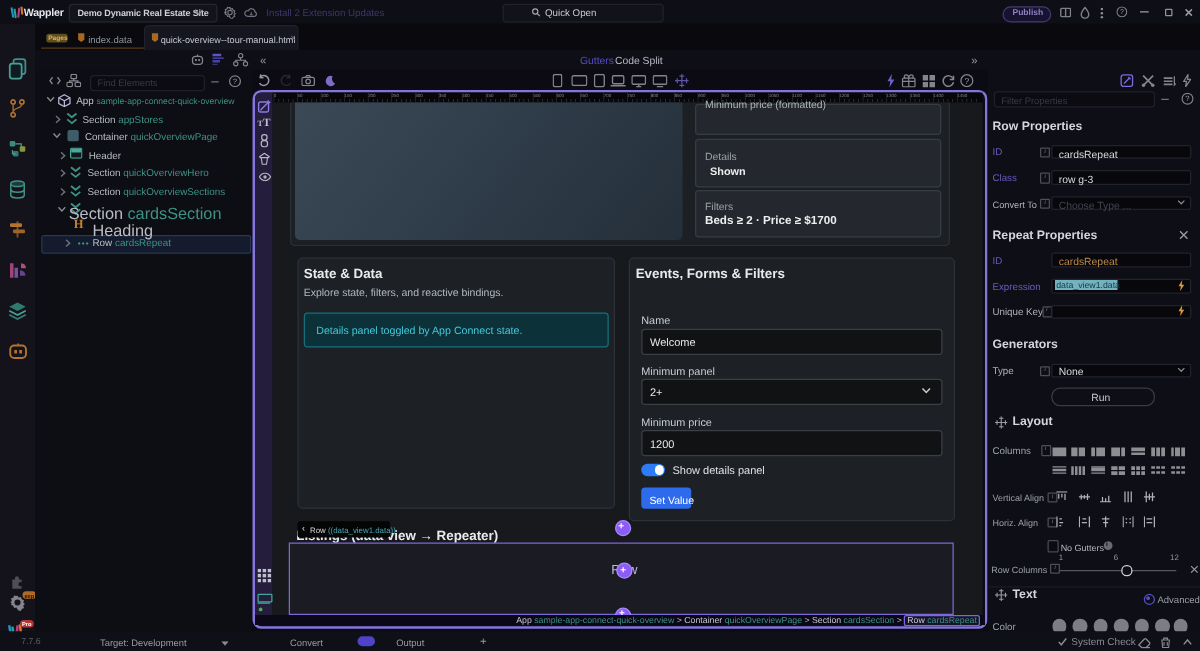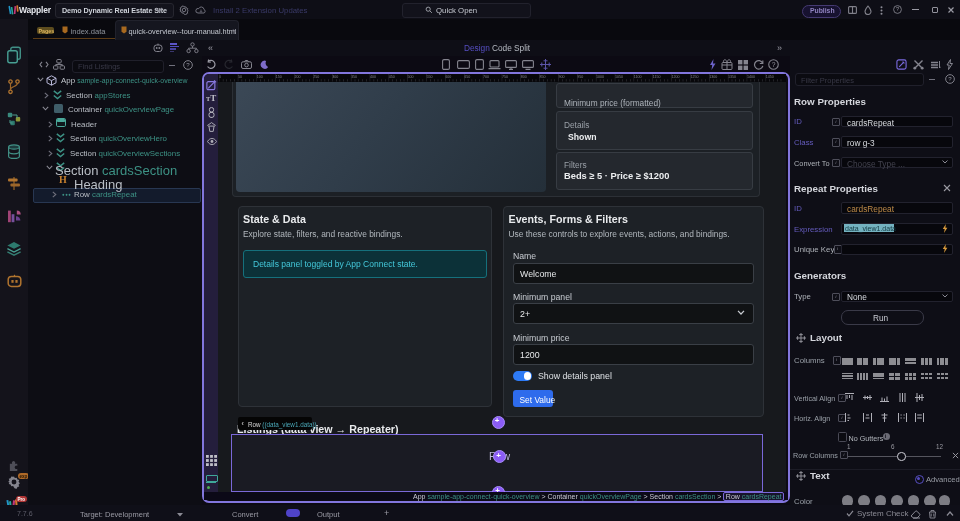--- a/index.html
+++ b/index.html
@@ -96,21 +96,21 @@
   <div class="a" style="left:142px;top:5.6px;width:9px;height:1.6px;background:#514cc0"></div>
   <div class="a" style="left:142px;top:8.2px;width:6px;height:1.6px;background:#47429f"></div>
   <div class="a" style="left:142px;top:10.8px;width:4px;height:1.6px;background:#3a366f"></div>
   <svg class="a" style="left:158px;top:2px" width="13" height="12" viewBox="0 0 13 12">
       <circle cx="6.5" cy="2.5" r="1.7" fill="none" stroke="#84848e" stroke-width=".9"></circle>
       <circle cx="2.6" cy="9" r="1.7" fill="none" stroke="#84848e" stroke-width=".9"></circle>
       <circle cx="10.4" cy="9" r="1.7" fill="none" stroke="#84848e" stroke-width=".9"></circle>
       <path d="M6.5 4.2v2M6.5 6.2H2.6v1M6.5 6.2h3.9v1" fill="none" stroke="#84848e" stroke-width=".9"></path>
     </svg>
   <div class="a tx" style="left:180px;top:2.5px;font-size:9px;color:#9a9aa4">«</div>
-  <div class="a tx" style="left:436px;top:3px;font-size:8.3px;color:#564ec1">Design</div>
+  <div class="a tx" style="left:436px;top:3px;font-size:8.3px;color:#564ec1">Gutters</div>
   <div class="a tx" style="left:464px;top:3px;font-size:8.3px;color:#b6bac2">Code</div>
   <div class="a tx" style="left:486px;top:3px;font-size:8.3px;color:#b6bac2">Split</div>
   <div class="a tx" style="left:749px;top:2.5px;font-size:9px;color:#9a9aa4">»</div>
 </div>
 
 <div class="a" id="sidebar">
   <svg class="a" style="left:6px;top:27px" width="16" height="18" viewBox="0 0 16 18">
     <rect x="4.8" y="1.2" width="9.5" height="12" rx="2" fill="#13202a" stroke="#418f85" stroke-width="1.4"></rect>
     <rect x="1.8" y="4.8" width="9.5" height="12" rx="2" fill="#0f1a22" stroke="#48a093" stroke-width="1.4"></rect>
   </svg>
@@ -175,21 +175,21 @@
   <svg class="a" style="left:11px;top:5px" width="10" height="7" viewBox="0 0 10 7">
       <path d="M3 .8 L1 3.5 3 6.2 M7 .8 L9 3.5 7 6.2" fill="none" stroke="#84848e" stroke-width="1.1"></path>
     </svg>
   <svg class="a" style="left:25px;top:3px" width="12" height="11" viewBox="0 0 12 11">
       <rect x="3.8" y="0.5" width="4.4" height="3.4" rx=".8" fill="none" stroke="#84848e" stroke-width="1"></rect>
       <rect x="0.5" y="6.8" width="4.4" height="3.4" rx=".8" fill="none" stroke="#84848e" stroke-width="1"></rect>
       <rect x="7.1" y="6.8" width="4.4" height="3.4" rx=".8" fill="none" stroke="#84848e" stroke-width="1"></rect>
       <path d="M6 3.9v1.7M2.7 6.8V5.6h6.6v1.2" fill="none" stroke="#84848e" stroke-width="1"></path>
     </svg>
   <div class="a" style="left:44px;top:3.5px;width:90px;height:11px;background:#0b0b11;border:1px solid #20202b;border-radius:3px"></div>
-  <div class="a tx" style="left:50px;top:6px;font-size:7.5px;color:#393947">Find Listings</div>
+  <div class="a tx" style="left:50px;top:6px;font-size:7.5px;color:#393947">Find Elements</div>
   <div class="a" style="left:141px;top:9px;width:6px;height:1px;background:#70707c"></div>
   <svg class="a" style="left:155px;top:4px" width="10" height="10" viewBox="0 0 9 9">
       <circle cx="4.5" cy="4.5" r="3.9" fill="none" stroke="#80808a" stroke-width=".9"></circle>
       <text x="4.5" y="6.4" font-size="5.5" fill="#9a9aa4" text-anchor="middle" font-family="Liberation Sans">?</text>
     </svg>
 
   <div class="a" style="left:5px;top:131.5px;width:166px;height:13.5px;background:#131b2c;border:1px solid #283752;border-radius:2px"></div>
 
   <svg class="a" style="left:9px;top:21px" width="7" height="5" viewBox="0 0 7 5">
       <path d="M.8 .8 L3.5 3.8 L6.2 .8" fill="none" stroke="#8a8a94" stroke-width="1.1"></path>
@@ -540,37 +540,36 @@
         <rect x="8.2" y="8.2" width="2.8" height="2.8"></rect>
       </g>
     </svg>
   <div class="a" style="left:4px;top:419px;width:10px;height:4.5px;border:1px solid #3fa89a;border-radius:1px"></div>
   <div class="a" style="left:4px;top:425.5px;width:10px;height:1.5px;background:#3fa89a"></div>
   <div class="a" style="left:4.5px;top:429.5px;width:3px;height:3px;background:#4caf50;border-radius:50%"></div>
 
   <div class="a" style="left:30px;top:25.5px;width:526px;height:114.5px;background:#1c2025;border:1px solid #2c3036;border-top:none;border-radius:0 0 4px 4px"></div>
   <div class="a" style="left:34px;top:25.5px;width:310px;height:110.5px;background:linear-gradient(128deg,#3b4856 0%,#303d4a 45%,#242f39 100%);border-radius:0 0 4px 4px"></div>
   <div class="a" style="left:353.5px;top:27.3px;width:195.5px;height:23px;background:#24282e;border:1px solid #373c43;border-radius:3px"></div>
-  <div class="a tx" style="left:362px;top:42px;font-size:8.3px;color:#aeb4bb">Minimum price (formatted)</div>
+  <div class="a tx" style="left:362px;top:22px;font-size:8.3px;color:#aeb4bb">Minimum price (formatted)</div>
   <div class="a" style="left:353.5px;top:55px;width:195.5px;height:36.5px;background:#24282e;border:1px solid #373c43;border-radius:3px"></div>
   <div class="a tx" style="left:362px;top:64px;font-size:8.3px;color:#9aa0a8">Details</div>
   <div class="a tx" style="left:366px;top:75.5px;font-size:8.7px;font-weight:bold;color:#eceef0">Shown</div>
   <div class="a" style="left:353.5px;top:96.3px;width:195.5px;height:35.4px;background:#24282e;border:1px solid #373c43;border-radius:3px"></div>
   <div class="a tx" style="left:362px;top:103.5px;font-size:8.3px;color:#9aa0a8">Filters</div>
-  <div class="a tx" style="left:362px;top:115px;font-size:9.3px;font-weight:bold;color:#eceef0">Beds ≥ 5 · Price ≥ $1200</div>
+  <div class="a tx" style="left:362px;top:115px;font-size:9.3px;font-weight:bold;color:#eceef0">Beds ≥ 2 · Price ≥ $1700</div>
 
   <div class="a" style="left:35.5px;top:150px;width:252.5px;height:199px;background:#1d2126;border:1px solid #2e3238;border-radius:4px"></div>
   <div class="a tx" style="left:41px;top:157px;font-size:10.7px;font-weight:bold;color:#e8eaec">State &amp; Data</div>
   <div class="a tx" style="left:41px;top:172.5px;font-size:8.4px;color:#b2b8be">Explore state, filters, and reactive bindings.</div>
   <div class="a" style="left:41px;top:193.5px;width:242px;height:26.5px;background:#0c3138;border:1px solid #15707c;border-radius:3px"></div>
   <div class="a tx" style="left:51px;top:202.5px;font-size:8.5px;color:#44c8da">Details panel toggled by App Connect state.</div>
 
   <div class="a" style="left:301px;top:150px;width:259px;height:208.5px;background:#1d2126;border:1px solid #2e3238;border-radius:4px"></div>
   <div class="a tx" style="left:306.5px;top:157px;font-size:10.7px;font-weight:bold;color:#e8eaec">Events, Forms &amp; Filters</div>
-  <div class="a tx" style="left:306.5px;top:172.5px;font-size:8.4px;color:#b2b8be">Use these controls to explore events, actions, and bindings.</div>
   <div class="a tx" style="left:311px;top:194.5px;font-size:8.7px;color:#c8ccd2">Name</div>
   <div class="a" style="left:311px;top:207px;width:239px;height:19px;background:#101214;border:1px solid #3a3f46;border-radius:3px"></div>
   <div class="a tx" style="left:318px;top:212.5px;font-size:8.8px;color:#e6e8ea">Welcome</div>
   <div class="a tx" style="left:311px;top:235.5px;font-size:8.7px;color:#c8ccd2">Minimum panel</div>
   <div class="a" style="left:311px;top:247px;width:239px;height:19px;background:#101214;border:1px solid #3a3f46;border-radius:3px"></div>
   <div class="a tx" style="left:318px;top:252.5px;font-size:8.8px;color:#e6e8ea">2+</div>
   <svg class="a" style="left:535px;top:254px" width="8" height="5" viewBox="0 0 8 5">
       <path d="M1 .8 L4 4 L7 .8" fill="none" stroke="#c8ccd2" stroke-width="1.2"></path>
     </svg>
   <div class="a tx" style="left:311px;top:276.5px;font-size:8.7px;color:#c8ccd2">Minimum price</div>

